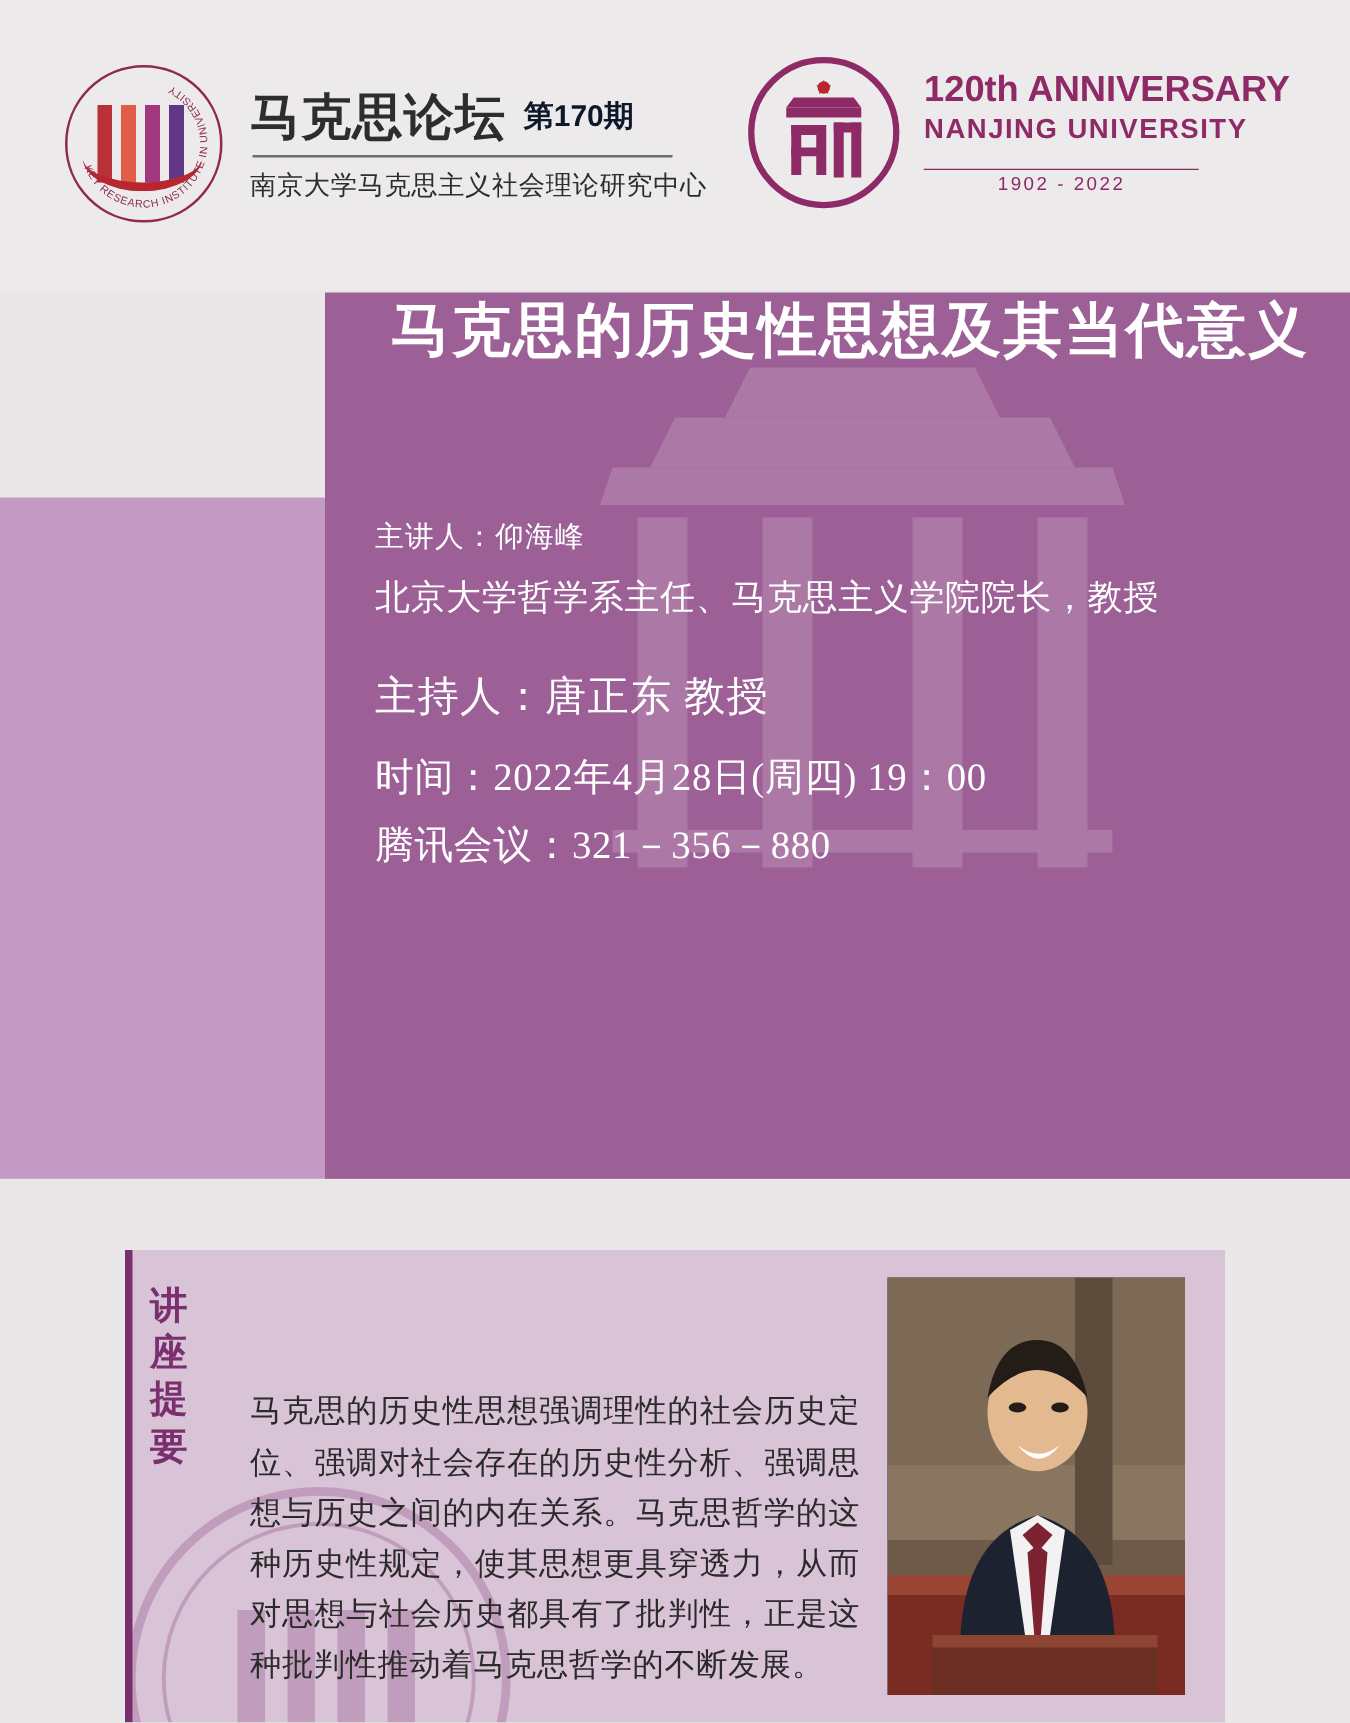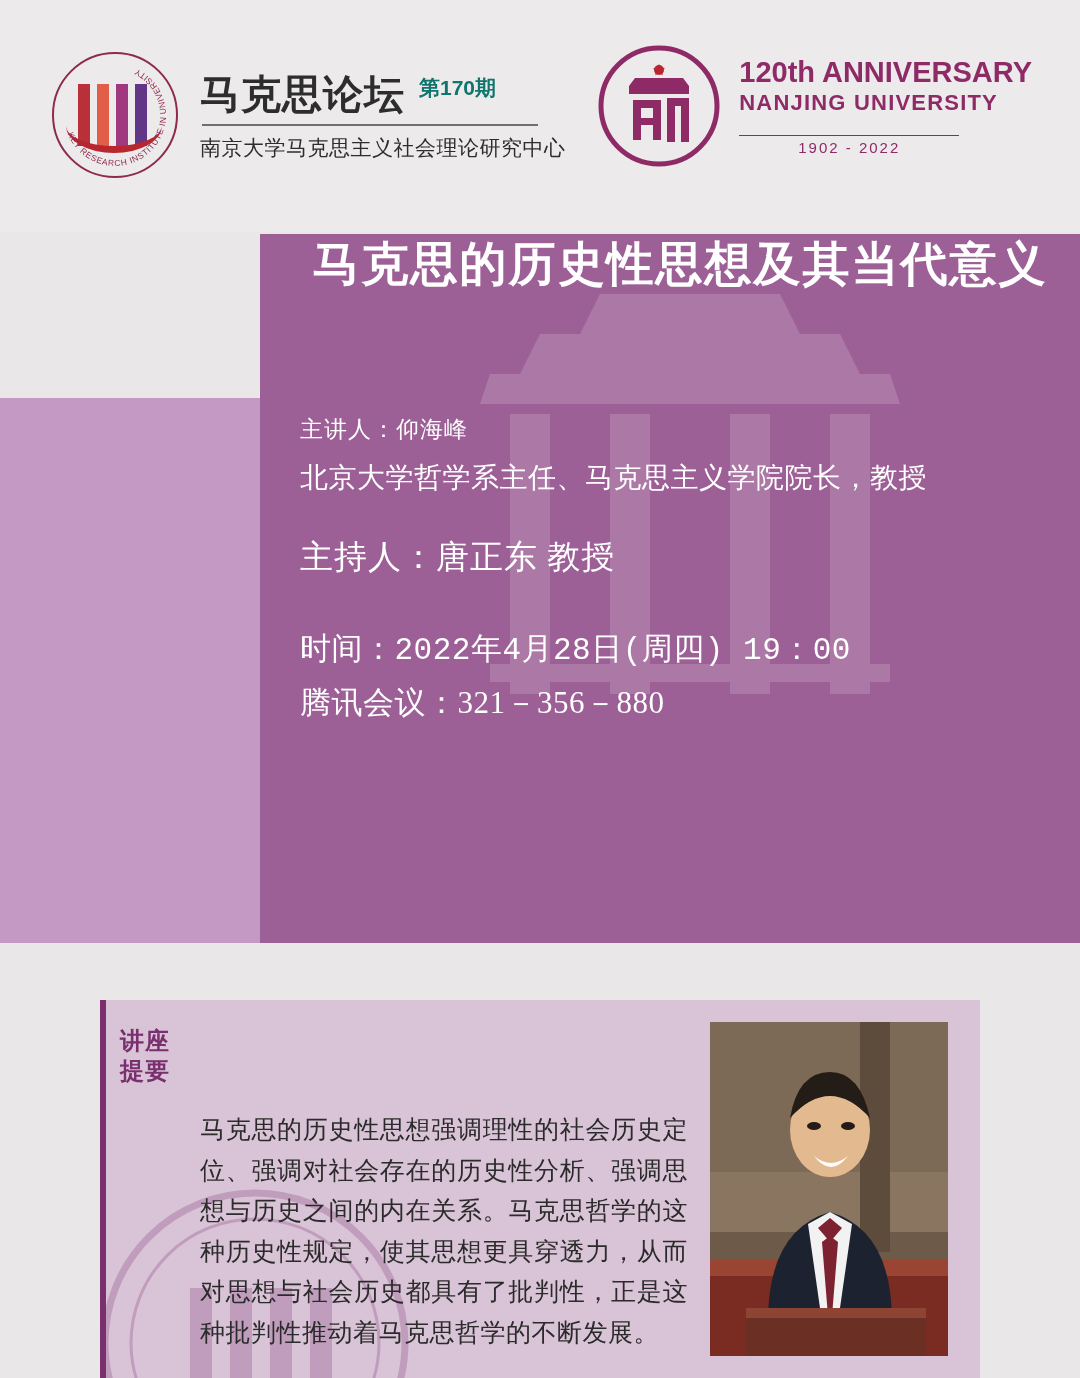--- a/index.html
+++ b/index.html
@@ -66,34 +66,34 @@
   .seal-ring-text svg { width: 100%; height: 100%; }
   .seal-ring-text text { font-size: 8.5px; fill: #8e2b4b; letter-spacing: .6px;
     font-family: "Liberation Sans", sans-serif; }
 
   .brand-text {
     margin-left: 22px;
     padding-top: 6px;
   }
   .brand-line1 {
     display: flex;
-    align-items: flex-start;
+    align-items: center;
     gap: 14px;
   }
   .brand-title {
     font-size: 40px;
     font-weight: 700;
     color: #2d2d2d;
     letter-spacing: 1px;
     line-height: 1;
   }
   .brand-issue {
-    font-size: 21px;
-    font-weight: 700;
-    color: #0f766e;
+    font-size: 24px;
+    font-weight: 700;
+    color: #0f172a;
     padding-bottom: 2px;
   }
   .brand-rule {
     width: 336px;
     height: 2px;
     background: #6f6f6f;
     margin: 10px 0 8px 2px;
   }
   .brand-sub {
     font-size: 21px;
@@ -202,24 +202,24 @@
     letter-spacing: .5px;
     font-family: Liberation Sans, sans-serif;
   }
   .host-row {
     margin-top: 38px;
     font-size: 33px;
     letter-spacing: 1px;
     font-family: "Liberation Serif", serif;
   }
   .time-row {
-    margin-top: 48px;
+    margin-top: 21px;
     font-size: 31px;
     letter-spacing: .5px;
-    font-family: Liberation Mono, monospace;
+    font-family: Liberation Serif, serif;
   }
   .meeting-row {
     margin-top: 12px;
     font-size: 31px;
     letter-spacing: .5px;
     font-family: "Liberation Serif", serif;
   }
 
   
   .abstract-card {
@@ -243,21 +243,21 @@
     width: 330px; height: 330px;
     opacity: .25;
   }
   .abstract-watermark svg { width: 100%; height: 100%; }
 
   .abstract-label {
     position: absolute;
     left: 20px;
     top: 26px;
     width: 56px;
-    font-size: 24px;
+    font-size: 30px;
     line-height: 1.25;
     color: #7a2f6e;
     font-weight: 700;
     font-family: "Liberation Serif", serif;
     letter-spacing: 1px;
   }
   .abstract-body {
     position: absolute;
     left: 100px;
     top: 110px;

